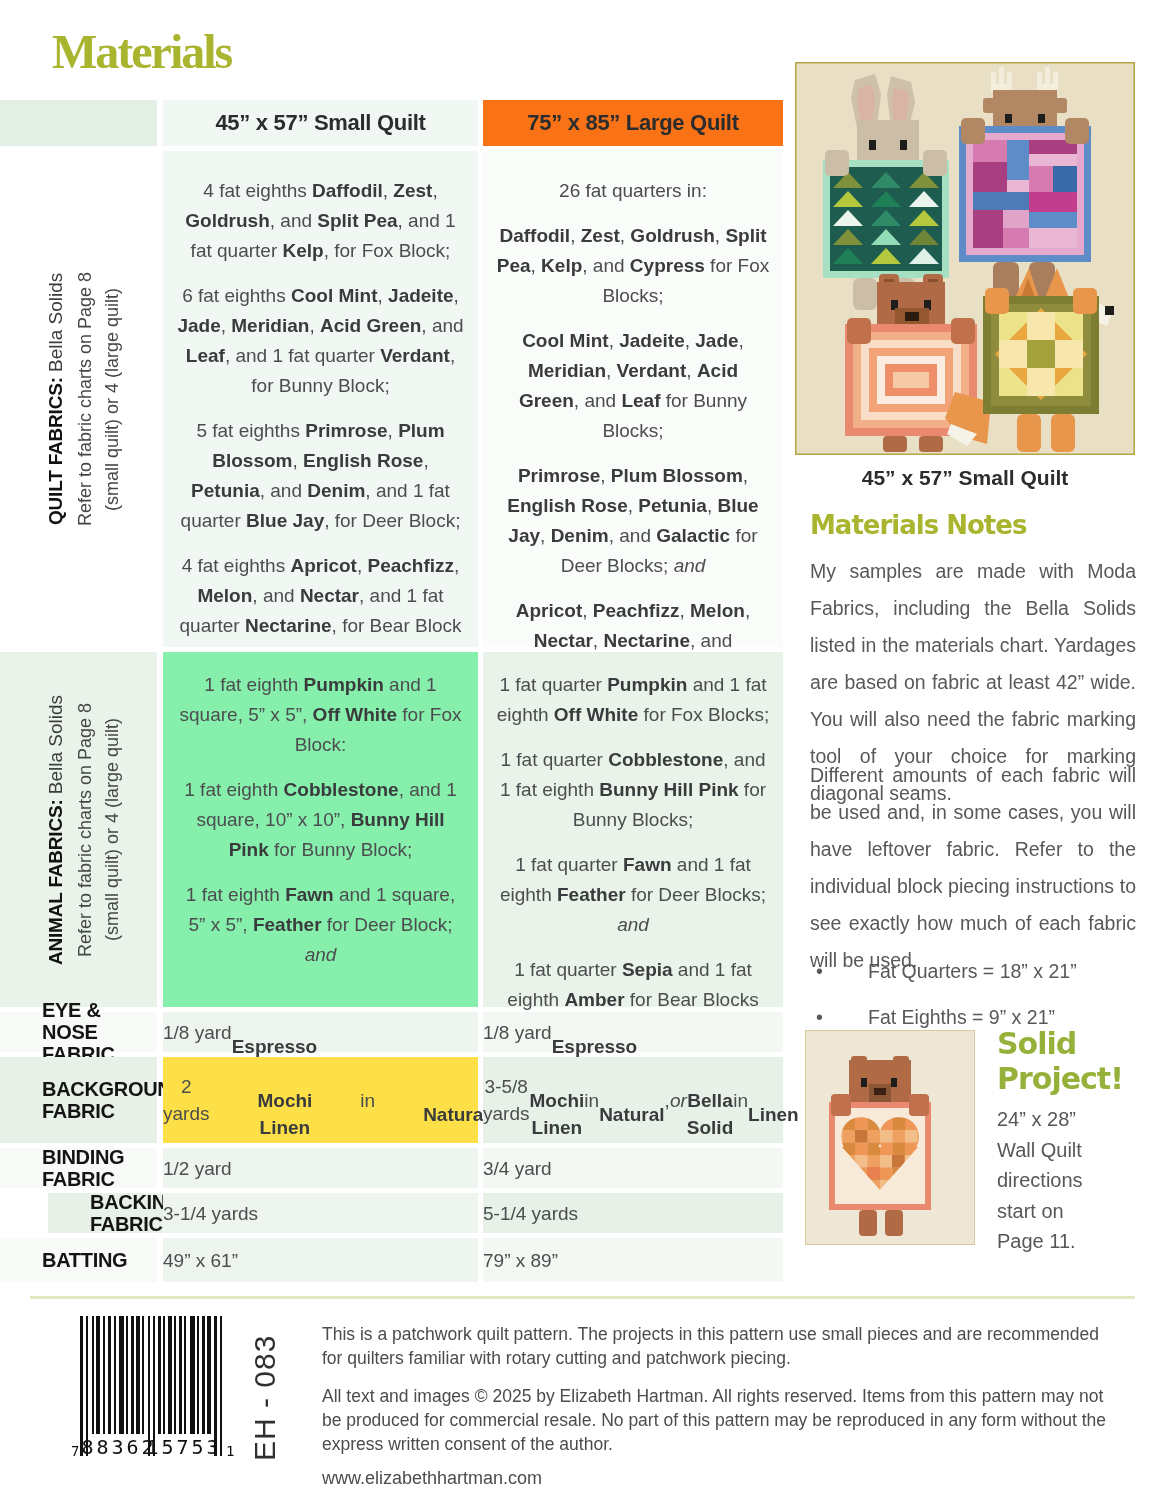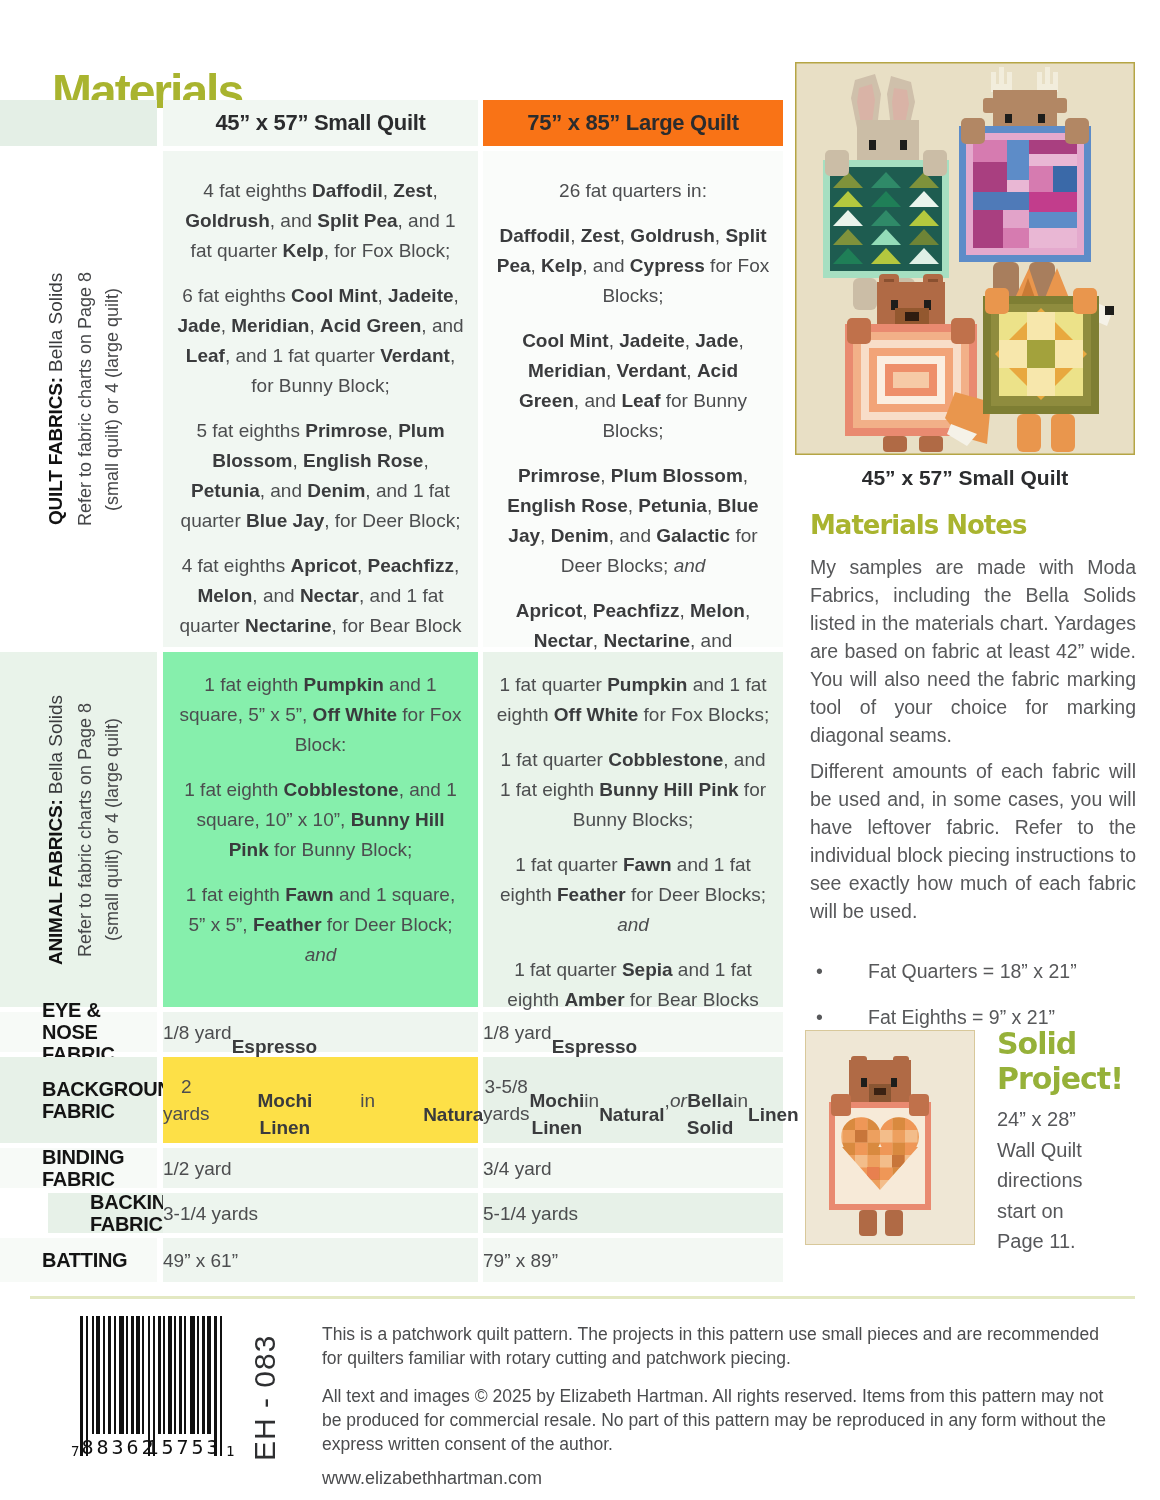--- a/index.html
+++ b/index.html
@@ -3,22 +3,22 @@
 <meta charset="utf-8">
 <style>
   html,body{margin:0;padding:0;}
   body{
     width:1160px;height:1500px;position:relative;background:#ffffff;
     font-family:"Liberation Sans",sans-serif;color:#4c4d4f;overflow:hidden;
   }
   .abs{position:absolute;}
   
   #page-title{
-    left:52px;top:24px;font-family:Liberation Sans, sans-serif;font-weight:bold;
-    font-size:48px;letter-spacing:-2px;color:#a9b42f;margin-top:40px;
+    left:52px;top:24px;font-family:Liberation Serif, serif;font-weight:bold;
+    font-size:48px;letter-spacing:-2px;color:#a9b42f;
   }
   
   .band{position:absolute;left:0;width:783px;}
   .cell{position:absolute;top:0;height:100%;box-sizing:border-box;}
   .c-label{left:0;width:157px;}
   .c-1{left:163px;width:315px;}
   .c-2{left:483px;width:300px;}
   .hdr-cell{display:flex;align-items:center;justify-content:center;
     font-weight:bold;font-size:22px;color:#2b2c2e;letter-spacing:-0.3px;}
   .sec-cell{padding:25px 13px;text-align:center;font-size:19px;line-height:30px;color:#4c4d4f;}
@@ -36,21 +36,21 @@
     font-weight:bold;font-size:20px;line-height:22px;color:#141414;letter-spacing:-0.3px;}
   .row-val{display:flex;align-items:center;justify-content:flex-start;text-align:center;
     font-size:19px;line-height:27px;color:#4c4d4f;}
   .row-val b{color:#3a3b3d;margin-top:28px;}
   
   #quilt-image{left:795px;top:62px;width:340px;height:393px;}
   #quilt-caption{left:795px;top:466px;width:340px;text-align:center;
     font-weight:bold;font-size:21px;color:#2b2c2e;}
   #notes-title{left:810px;top:510px;font-family:"DejaVu Sans",sans-serif;font-weight:bold;
     font-size:26px;letter-spacing:-1px;color:#a9b42f;}
-  .notes-p{left:810px;width:326px;font-size:19.5px;line-height:28px;color:#57585a;
+  .notes-p{left:810px;width:326px;font-size:19.5px;line-height:37px;color:#57585a;
     text-align:justify;}
   #notes-p1{top:553px;}
   #notes-p2{top:757px;}
   #bullets{left:812px;top:938px;width:326px;}
   .bullet{font-size:19.5px;line-height:27px;color:#57585a;margin-bottom:13px;
     padding-left:56px;position:relative;}
   .bullet::before{content:"\2022";position:absolute;left:4px;top:0;color:#57585a;}
   #bonus-image{left:805px;top:1030px;width:170px;height:215px;}
   #bonus-title{left:997px;top:1026px;font-family:"DejaVu Sans",sans-serif;font-weight:bold;
     font-size:30px;line-height:35px;letter-spacing:-1px;color:#96b139;white-space:pre-line;}

